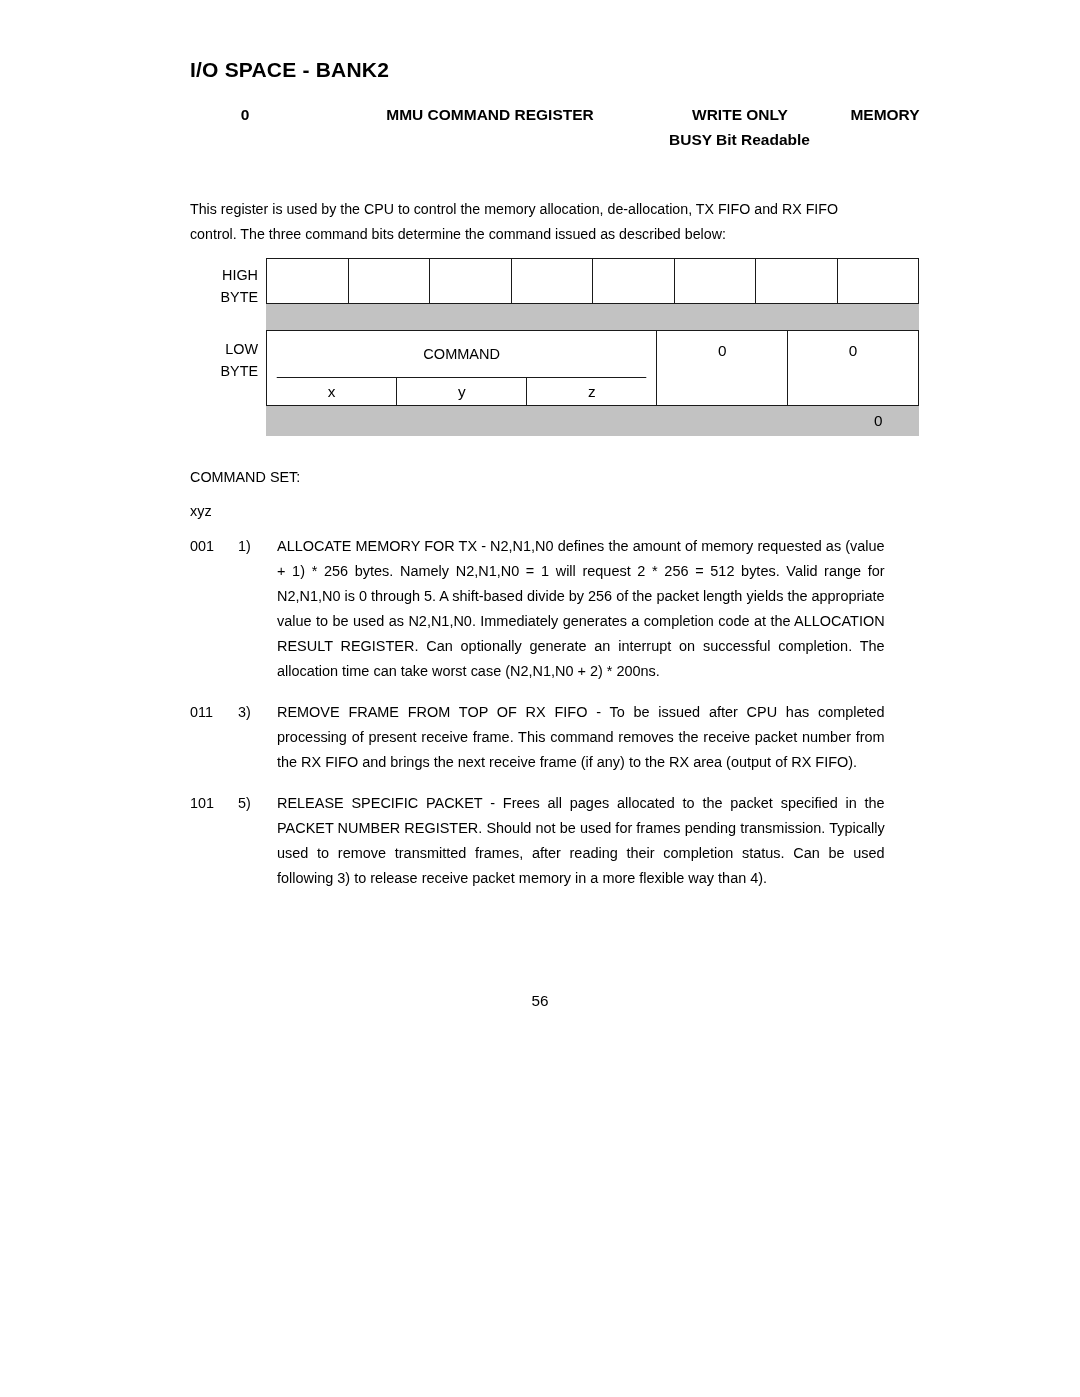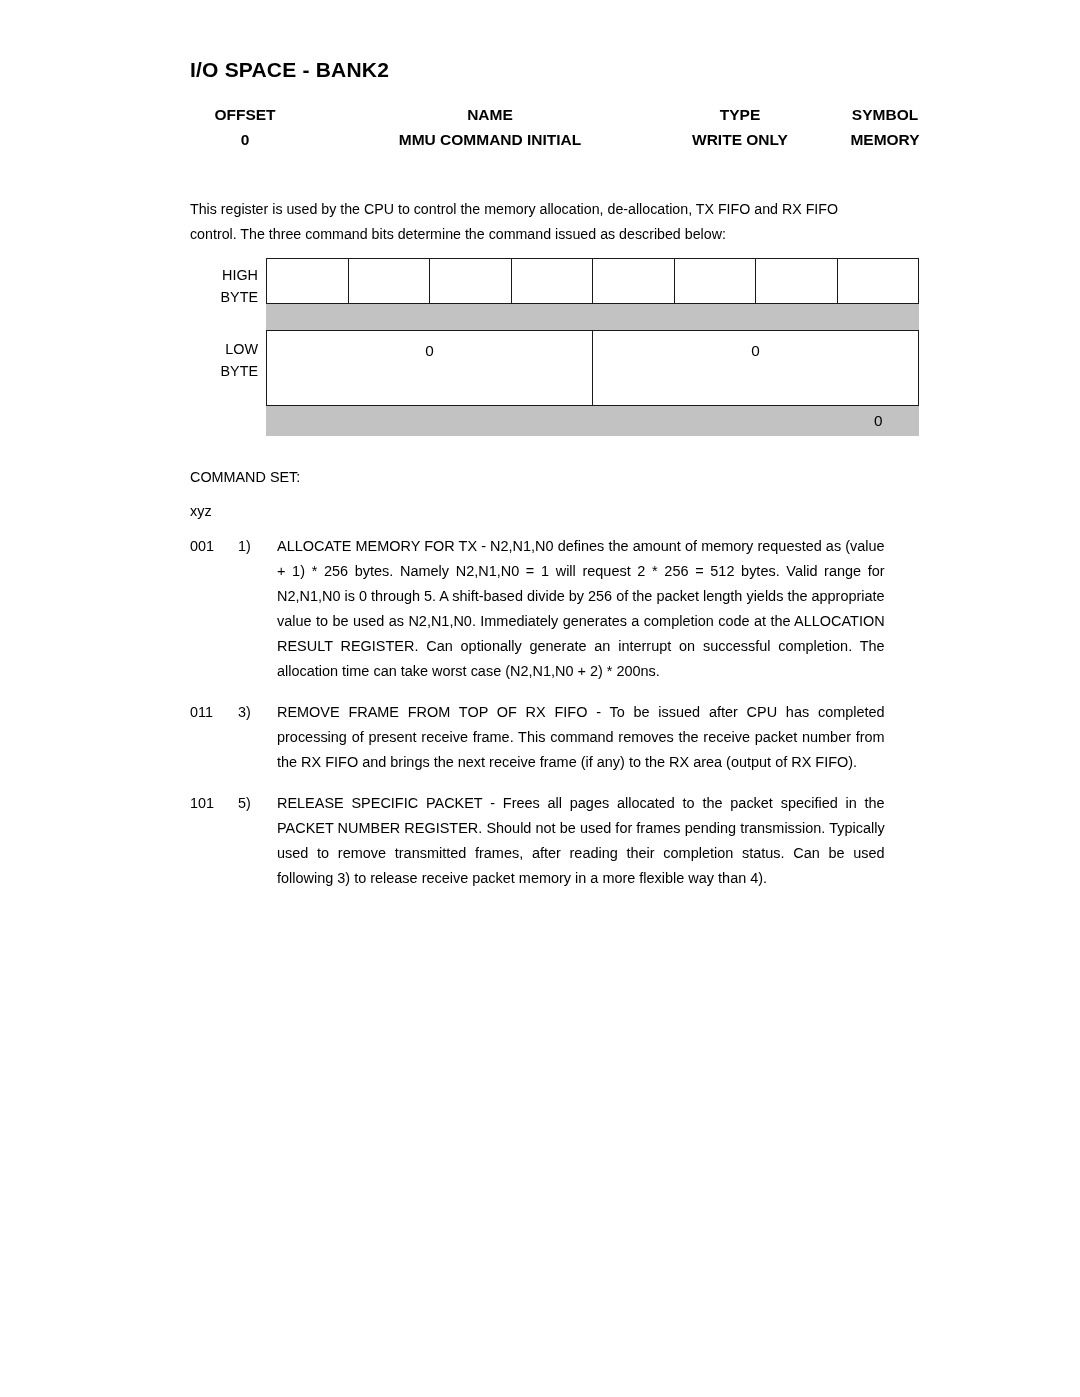--- a/index.html
+++ b/index.html
@@ -261,30 +261,27 @@
 </style>
 </head>
 <body>
 
 <div class="page">
 
   <div class="bank-title">I/O SPACE - BANK2</div>
 
   <div class="reg-header">
     <div class="row">
-      <span class="rh-cell rh-offset">OFFSET</span>
-      <span class="rh-cell rh-name">NAME</span>
-      <span class="rh-cell rh-type">TYPE</span>
-      <span class="rh-cell rh-symbol">SYMBOL</span>
-    </div>
-    <div class="row">
       <span class="rh-cell rh-offset">0</span>
-      <span class="rh-cell rh-name">MMU COMMAND INITIAL</span>
+      <span class="rh-cell rh-name">MMU COMMAND REGISTER</span>
       <span class="rh-cell rh-type">WRITE ONLY</span>
       <span class="rh-cell rh-symbol">MEMORY</span>
+    </div>
+    <div class="row">
+      <span class="rh-cell rh-busy">BUSY Bit Readable</span>
     </div>
   </div>
 
   <div class="intro">
     <span>This register is used by the CPU to control the memory allocation, de-allocation, TX FIFO and RX FIFO</span>
     <span>control. The three command bits determine the command issued as described below:</span>
   </div>
 
   <div class="diagram">
 
@@ -307,20 +304,28 @@
         <div class="hb-cell"></div>
         <div class="hb-cell"></div>
         <div class="hb-cell"></div>
         <div class="hb-cell"></div>
         <div class="hb-cell"></div>
       </div>
 
       <div class="gray-band"></div>
 
       <div class="lb-row">
+        <div class="lb-cmd">
+          <div class="lb-cmd-title">COMMAND</div>
+          <div class="lb-cmd-sub">
+            <div class="lb-sub-cell">x</div>
+            <div class="lb-sub-cell">y</div>
+            <div class="lb-sub-cell">z</div>
+          </div>
+        </div>
         <div class="lb-cell">0</div>
         <div class="lb-cell">0</div>
       </div>
 
       <div class="gray-band bottom">
         <span class="gray-zero">0</span>
       </div>
 
     </div>
   </div>
@@ -346,14 +351,15 @@
 
 
     <div class="cmd-item">
       <span class="cmd-bits">101</span>
       <span class="cmd-idx">5)</span>
       <div class="cmd-text">RELEASE SPECIFIC PACKET - Frees all pages allocated to the packet specified in the PACKET NUMBER REGISTER. Should not be used for frames pending transmission. Typically used to remove transmitted frames, after reading their completion status.  Can be used following 3) to release receive packet memory in a more flexible way than 4).</div>
     </div>
 
   </div>
 
+  <div class="page-number">56</div>
 
 </div>
 
 </body></html>

